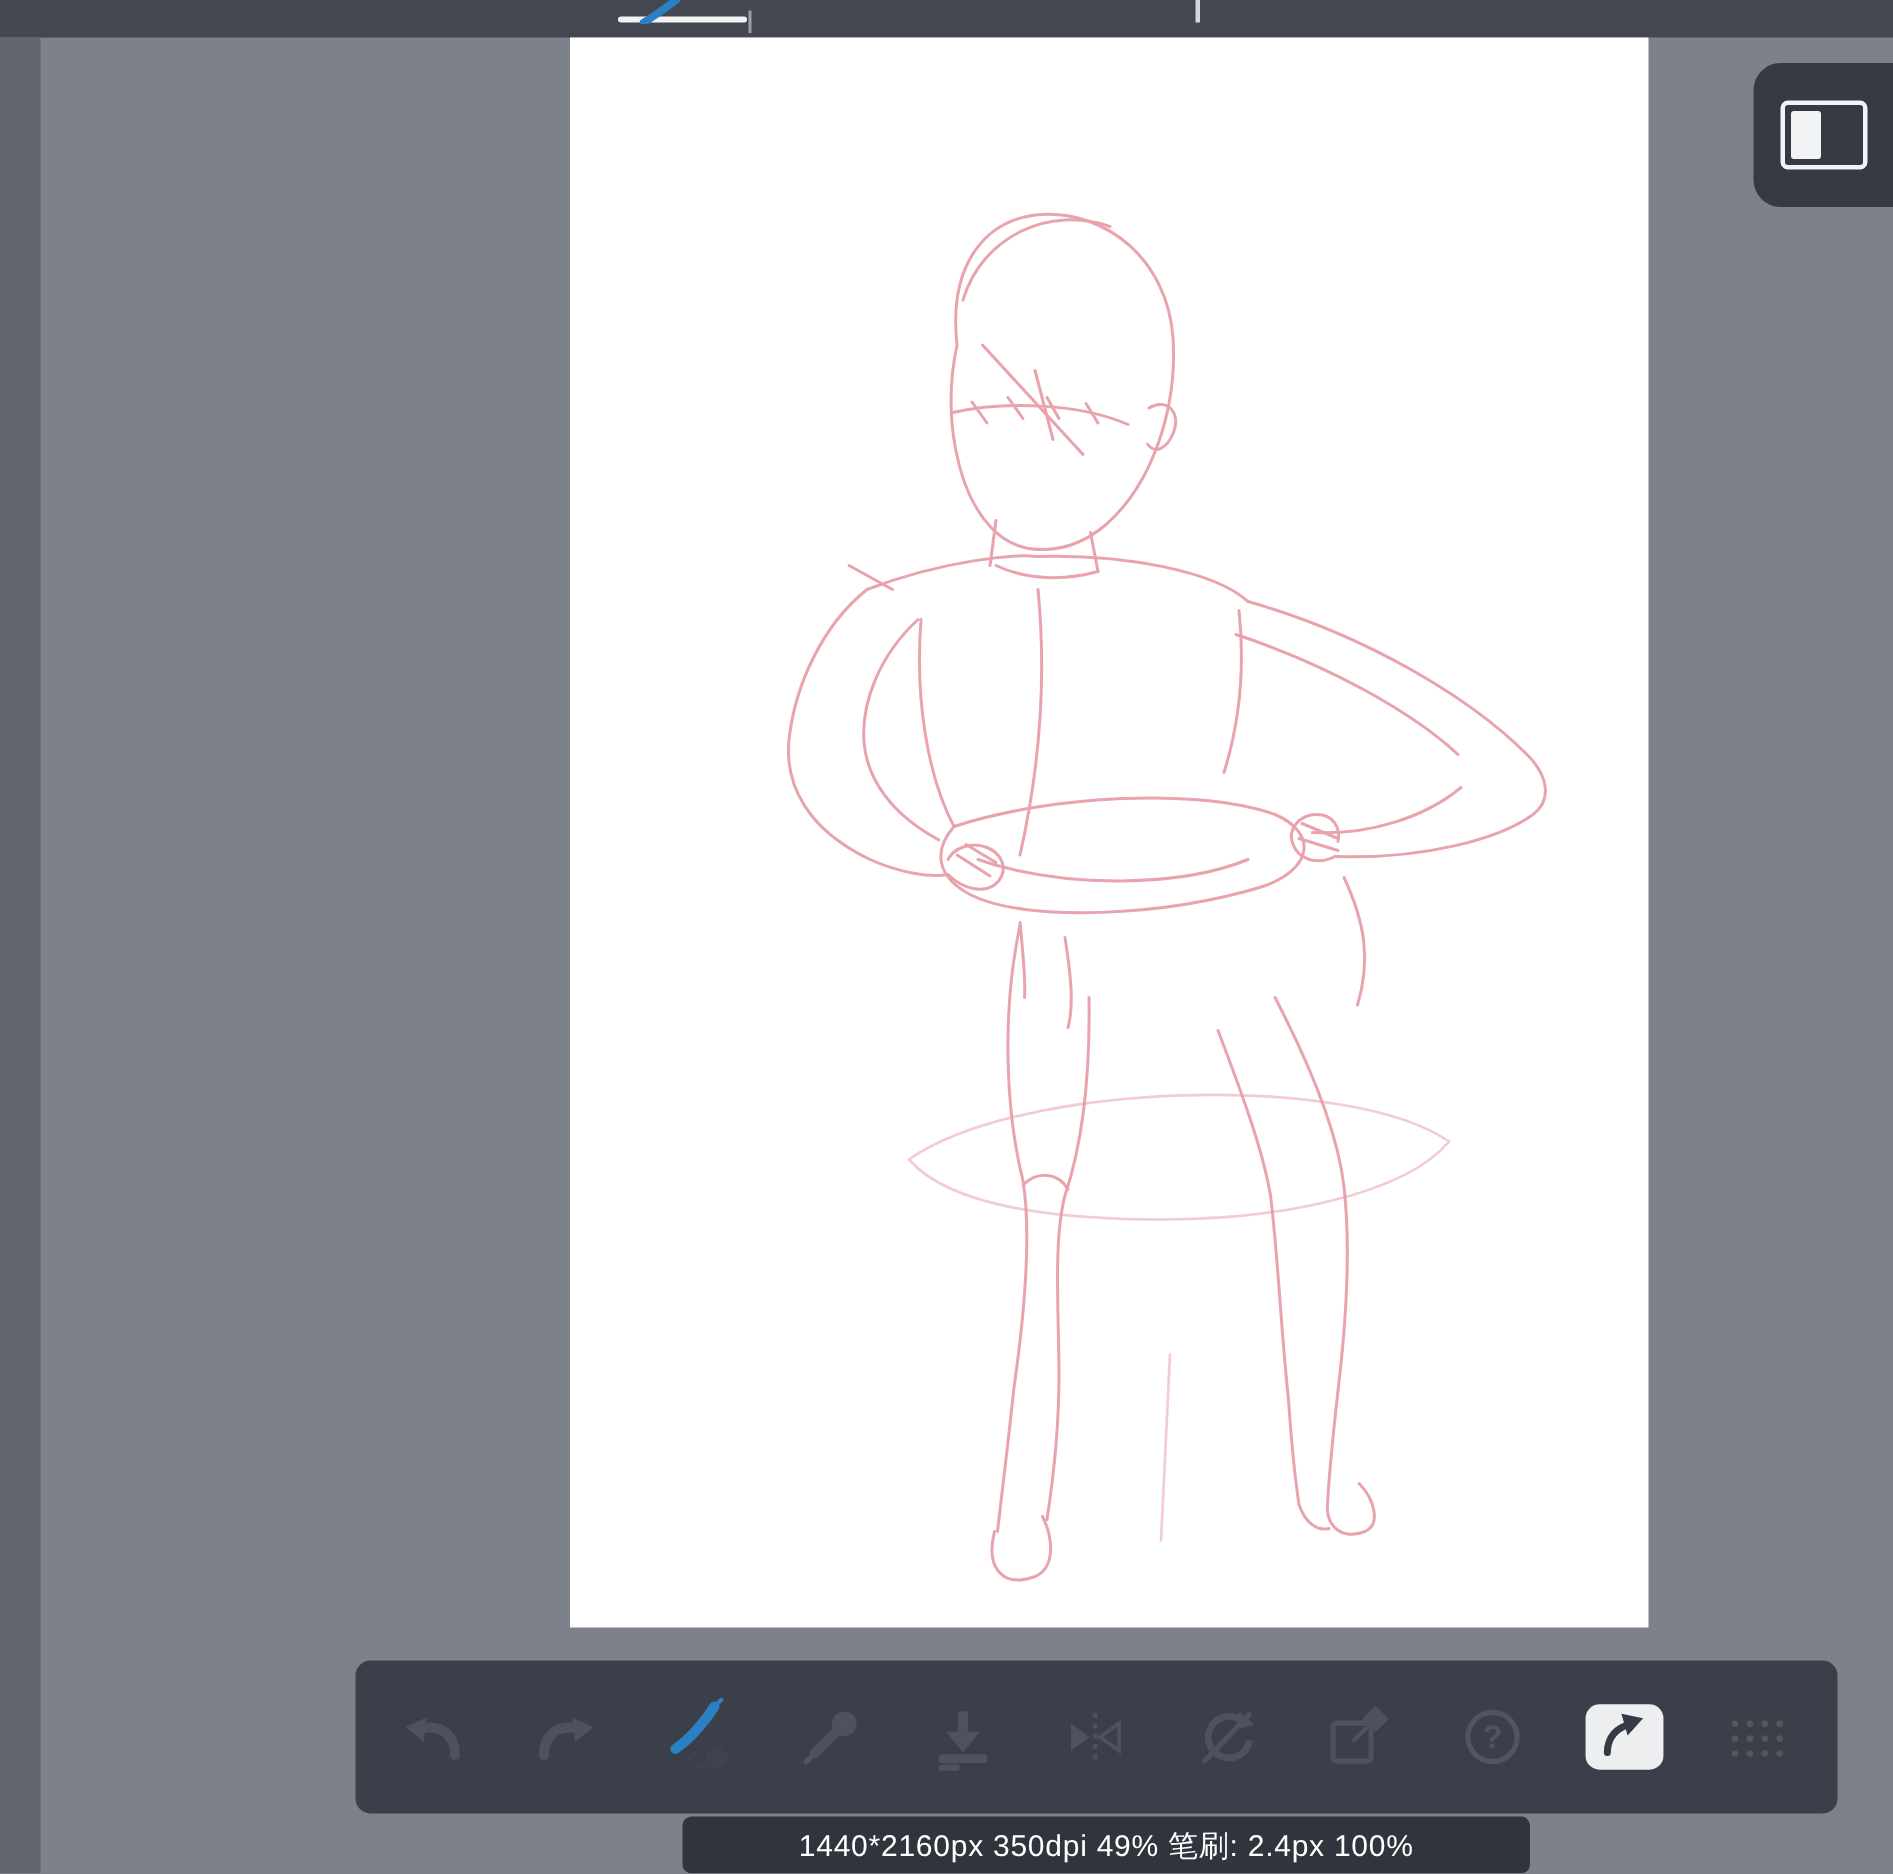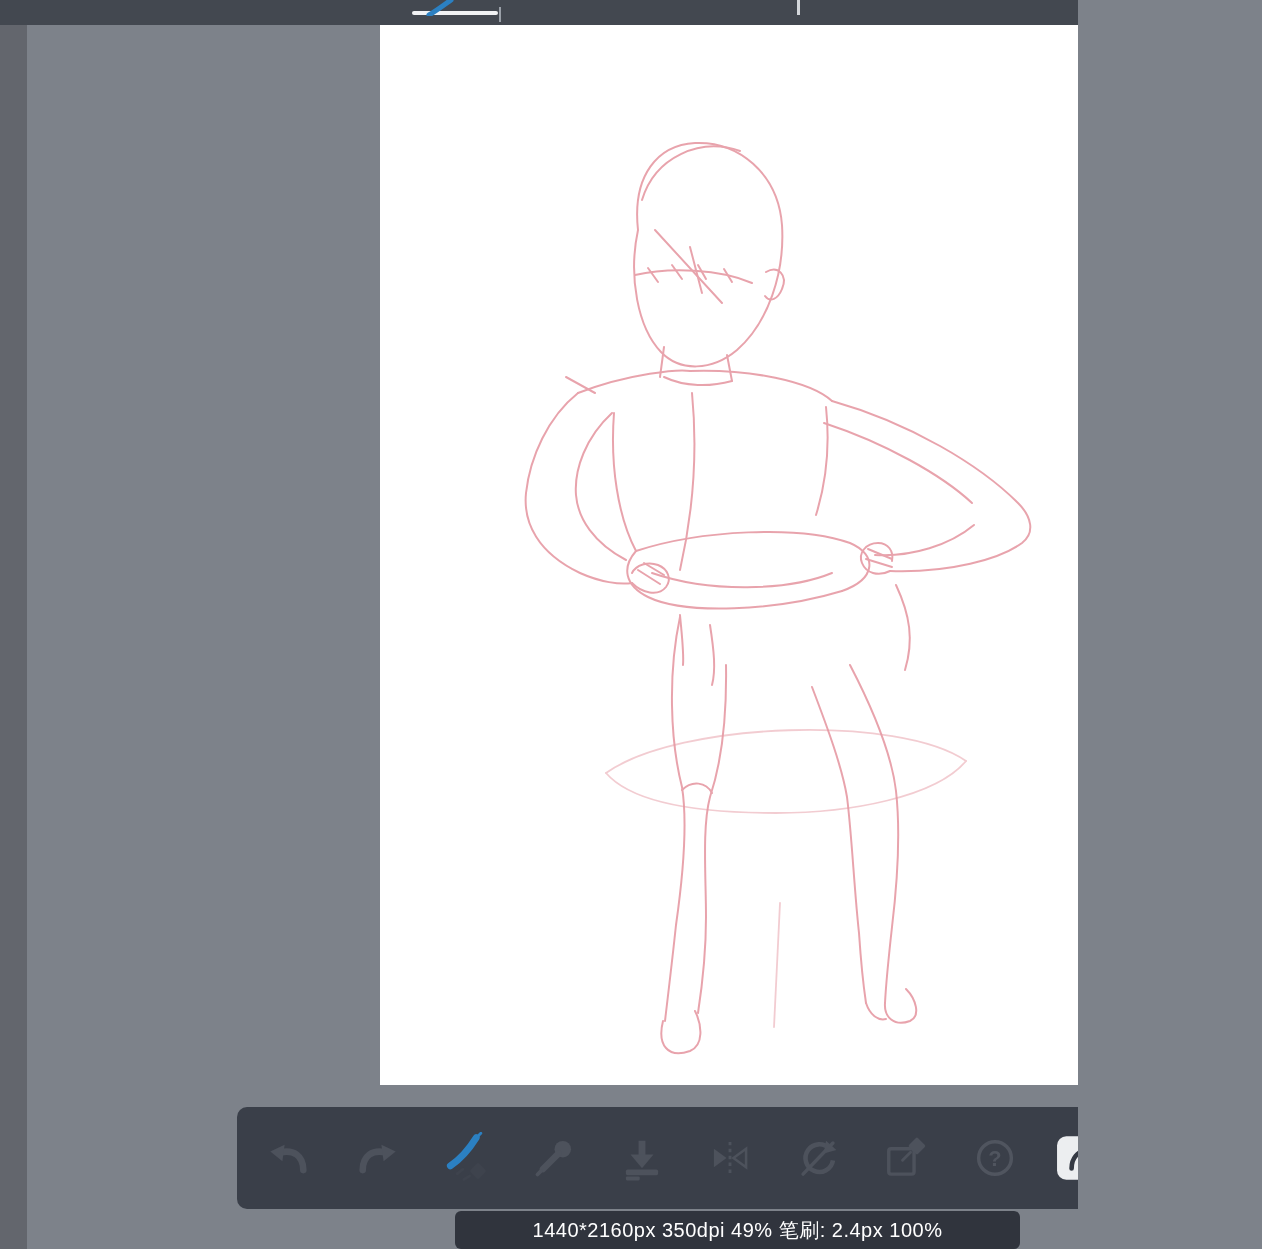--- a/index.html
+++ b/index.html
@@ -1,16 +1,16 @@
 <!DOCTYPE html>
 <html><head>
 <meta charset="utf-8">
 <style>
   html,body{margin:0;padding:0;background:#7d828a;}
-  .stage{position:relative;width:1078px;height:1249px;overflow:hidden;
+  .stage{position:relative;width:1262px;height:1249px;overflow:hidden;
          font-family:"Liberation Sans",sans-serif;background:#7d828a;}
   .left-band{position:absolute;left:0;top:25px;width:27px;height:1224px;background:#63666d;}
   .topbar{position:absolute;left:0;top:0;width:1262px;height:25px;background:#434850;}
   .tab-underline{position:absolute;left:412px;top:11px;width:86px;height:4px;background:#f1f2f4;border-radius:2px;}
   .mini-brush{position:absolute;left:424px;top:0;}
   .tick1{position:absolute;left:499px;top:7px;width:2px;height:15px;background:#9aa0a8;}
   .tick2{position:absolute;left:797px;top:0;width:3px;height:15px;background:#d3d6da;}
   .canvas{position:absolute;left:380px;top:25px;width:719px;height:1060px;background:#ffffff;}
   .canvas svg{display:block;width:719px;height:1060px;}
   .pages-btn{position:absolute;left:1169px;top:42px;width:93px;height:96px;border:none;

